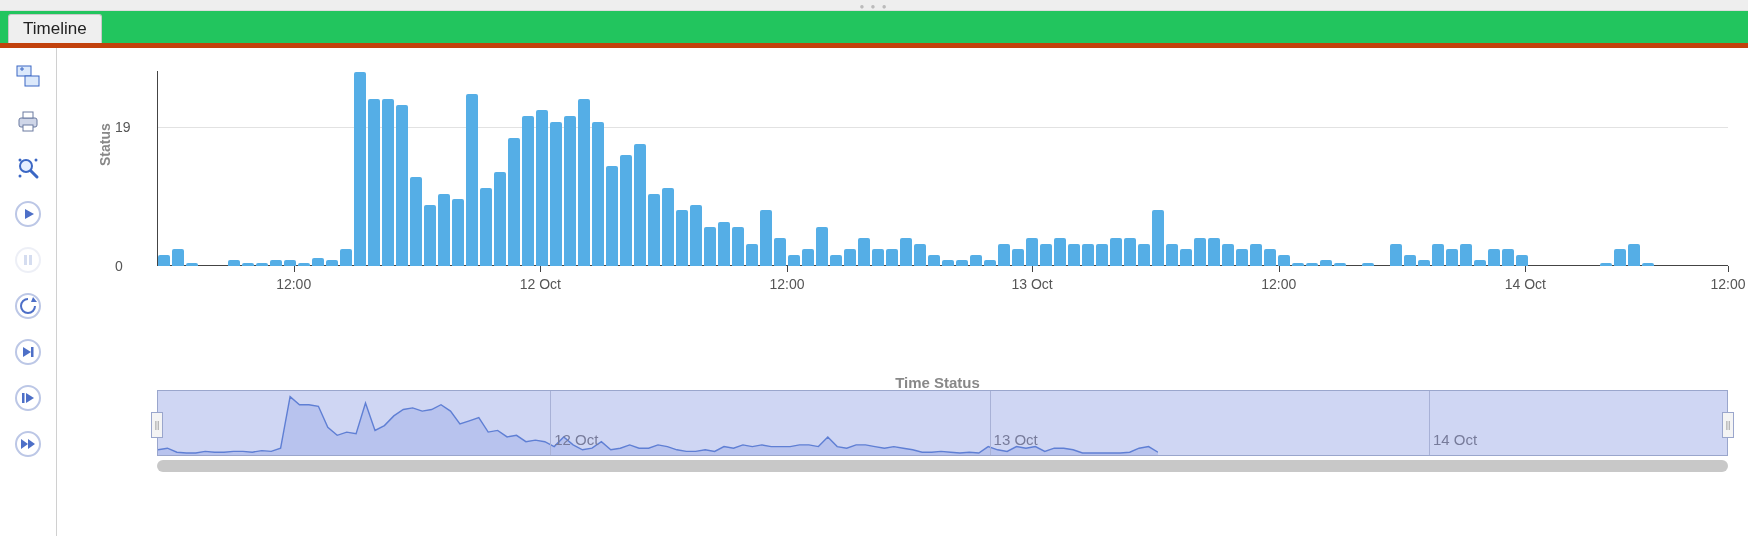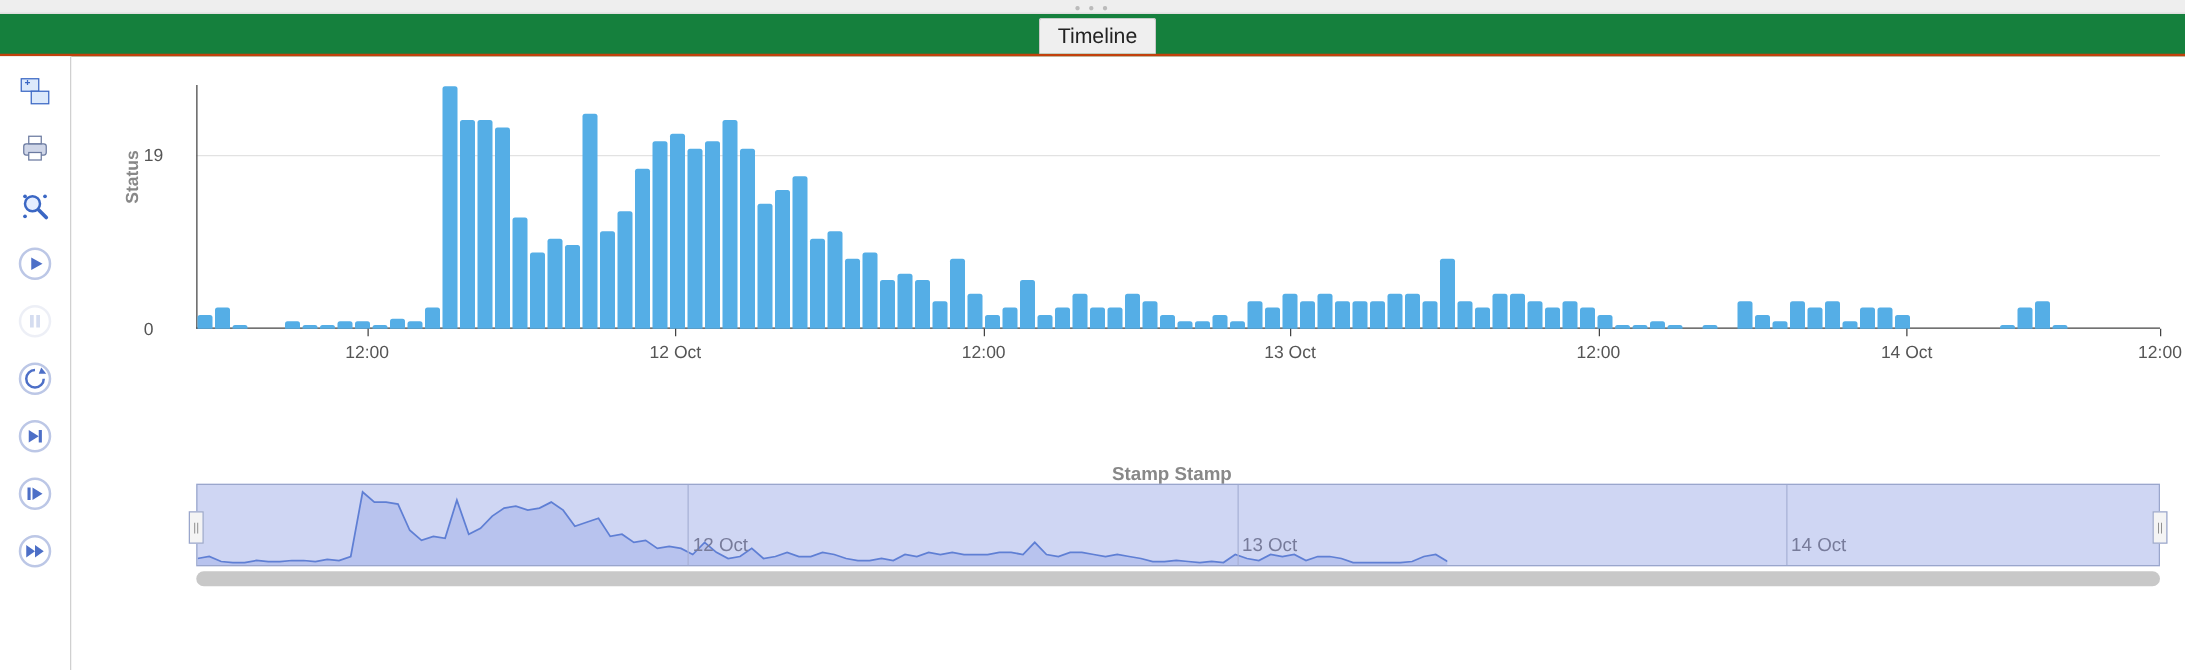--- a/index.html
+++ b/index.html
@@ -2,21 +2,21 @@
 <html><head>
 <meta charset="utf-8">
 <style>
   html, body { margin:0; padding:0; font-family: "Helvetica Neue", Arial, sans-serif; background:#fff; color:#333; }
   body { width:1748px; height:536px; overflow:hidden; }
 
   .top-grey-bar { height:10px; background:#eee; border-bottom:1px solid #ddd; position:relative; }
   .top-grey-bar .knob-icon { position:absolute; left:50%; top:2px; transform:translateX(-50%); color:#bbb; font-size:8px; letter-spacing:2px; }
 
   
-  .tab-strip { height:32px; display:flex; align-items:flex-end; padding-left:8px; border-bottom:2px solid #c2410c; background:#15803d;justify-content:center; }
+  .tab-strip { height:32px; display:flex; align-items:flex-end; padding-left:8px; border-bottom:5px solid #c2410c; background:#22c55e; }
   .tab { padding:4px 14px; font-size:17px; background:#efefef; border:1px solid #c9c9c9; border-bottom:none; border-top-left-radius:3px; border-top-right-radius:3px; color:#222; cursor:pointer; }
 
   
   .workspace { display:flex; height:494px; }
   .toolbar { width:56px; border-right:1px solid #d0d0d0; display:flex; flex-direction:column; align-items:center; padding-top:10px; gap:10px; background:#fff; }
   .icon-btn { width:34px; height:34px; display:flex; align-items:center; justify-content:center; cursor:pointer; border:1px solid transparent; border-radius:4px; }
 
   .main-area { flex:1; padding:18px 20px 0 30px; position:relative; }
 
   
@@ -260,21 +260,21 @@
             <div class="x-tick-label" style="left: 55.7%;">13 Oct</div>
             <div class="x-tick-mark" style="left: 71.4%;"></div>
             <div class="x-tick-label" style="left: 71.4%;">12:00</div>
             <div class="x-tick-mark" style="left: 87.1%;"></div>
             <div class="x-tick-label" style="left: 87.1%;">14 Oct</div>
             <div class="x-tick-mark" style="left: 100%;"></div>
             <div class="x-tick-label" style="left: 100%;">12:00</div>
           </div>
       </div>
 
-      <div class="x-axis-label" style="position:absolute; left:0; right:0; top:258px;">Stamp Stamp</div>
+      <div class="x-axis-label" style="position:absolute; left:0; right:0; top:258px;">Time Status</div>
     </div>
 
     <div class="overview-wrap">
       <div class="overview" id="overview">
         <svg class="ov-spark" id="ovspark" preserveAspectRatio="none" viewBox="0 0 1000 64">
             <path d="M0 64 L0.0 58.8 L9.4 57.2 L18.9 61.2 L28.3 62.0 L37.7 62.0 L47.2 60.4 L56.6 61.2 L66.0 61.2 L75.5 60.4 L84.9 60.4 L94.3 61.2 L103.8 59.6 L113.2 60.4 L122.6 57.2 L132.1 5.6 L141.5 13.7 L150.9 13.7 L160.4 15.3 L169.8 36.2 L179.2 44.3 L188.7 41.1 L198.1 42.7 L207.5 12.1 L217.0 39.4 L226.4 34.6 L235.8 24.9 L245.3 18.5 L254.7 16.9 L264.2 20.1 L273.6 18.5 L283.0 13.7 L292.5 20.1 L301.9 33.0 L311.3 29.8 L320.8 26.6 L330.2 41.1 L339.6 39.4 L349.1 45.9 L358.5 44.3 L367.9 50.7 L377.4 49.1 L386.8 50.7 L396.2 55.6 L405.7 45.9 L415.1 53.9 L424.5 58.8 L434.0 57.2 L443.4 50.7 L452.8 58.8 L462.3 57.2 L471.7 53.9 L481.1 57.2 L490.6 57.2 L500.0 53.9 L509.4 55.6 L518.9 58.8 L528.3 60.4 L537.7 60.4 L547.2 58.8 L556.6 60.4 L566.0 55.6 L575.5 57.2 L584.9 53.9 L594.3 55.6 L603.8 53.9 L613.2 55.6 L622.6 55.6 L632.1 55.6 L641.5 53.9 L650.9 53.9 L660.4 55.6 L669.8 45.9 L679.2 55.6 L688.7 57.2 L698.1 53.9 L707.5 53.9 L717.0 55.6 L726.4 57.2 L735.8 55.6 L745.3 57.2 L754.7 58.8 L764.2 61.2 L773.6 61.2 L783.0 60.4 L792.5 61.2 L801.9 62.0 L811.3 61.2 L820.8 62.0 L830.2 55.6 L839.6 58.8 L849.1 60.4 L858.5 55.6 L867.9 57.2 L877.4 55.6 L886.8 60.4 L896.2 57.2 L905.7 57.2 L915.1 58.8 L924.5 62.0 L934.0 62.0 L943.4 62.0 L952.8 62.0 L962.3 62.0 L971.7 61.2 L981.1 57.2 L990.6 55.6 L1000.0 61.2 L1000 64 Z" fill="#b8c3ee" stroke="none"></path>
             <path d="M0.0 58.8 L9.4 57.2 L18.9 61.2 L28.3 62.0 L37.7 62.0 L47.2 60.4 L56.6 61.2 L66.0 61.2 L75.5 60.4 L84.9 60.4 L94.3 61.2 L103.8 59.6 L113.2 60.4 L122.6 57.2 L132.1 5.6 L141.5 13.7 L150.9 13.7 L160.4 15.3 L169.8 36.2 L179.2 44.3 L188.7 41.1 L198.1 42.7 L207.5 12.1 L217.0 39.4 L226.4 34.6 L235.8 24.9 L245.3 18.5 L254.7 16.9 L264.2 20.1 L273.6 18.5 L283.0 13.7 L292.5 20.1 L301.9 33.0 L311.3 29.8 L320.8 26.6 L330.2 41.1 L339.6 39.4 L349.1 45.9 L358.5 44.3 L367.9 50.7 L377.4 49.1 L386.8 50.7 L396.2 55.6 L405.7 45.9 L415.1 53.9 L424.5 58.8 L434.0 57.2 L443.4 50.7 L452.8 58.8 L462.3 57.2 L471.7 53.9 L481.1 57.2 L490.6 57.2 L500.0 53.9 L509.4 55.6 L518.9 58.8 L528.3 60.4 L537.7 60.4 L547.2 58.8 L556.6 60.4 L566.0 55.6 L575.5 57.2 L584.9 53.9 L594.3 55.6 L603.8 53.9 L613.2 55.6 L622.6 55.6 L632.1 55.6 L641.5 53.9 L650.9 53.9 L660.4 55.6 L669.8 45.9 L679.2 55.6 L688.7 57.2 L698.1 53.9 L707.5 53.9 L717.0 55.6 L726.4 57.2 L735.8 55.6 L745.3 57.2 L754.7 58.8 L764.2 61.2 L773.6 61.2 L783.0 60.4 L792.5 61.2 L801.9 62.0 L811.3 61.2 L820.8 62.0 L830.2 55.6 L839.6 58.8 L849.1 60.4 L858.5 55.6 L867.9 57.2 L877.4 55.6 L886.8 60.4 L896.2 57.2 L905.7 57.2 L915.1 58.8 L924.5 62.0 L934.0 62.0 L943.4 62.0 L952.8 62.0 L962.3 62.0 L971.7 61.2 L981.1 57.2 L990.6 55.6 L1000.0 61.2 " fill="none" stroke="#5f7fd4" stroke-width="1.4"></path>
           </svg>
       <div class="ov-grid" style="left: 25%;"></div>
           <div class="ov-axis-label" style="left: 25%;">12 Oct</div>

